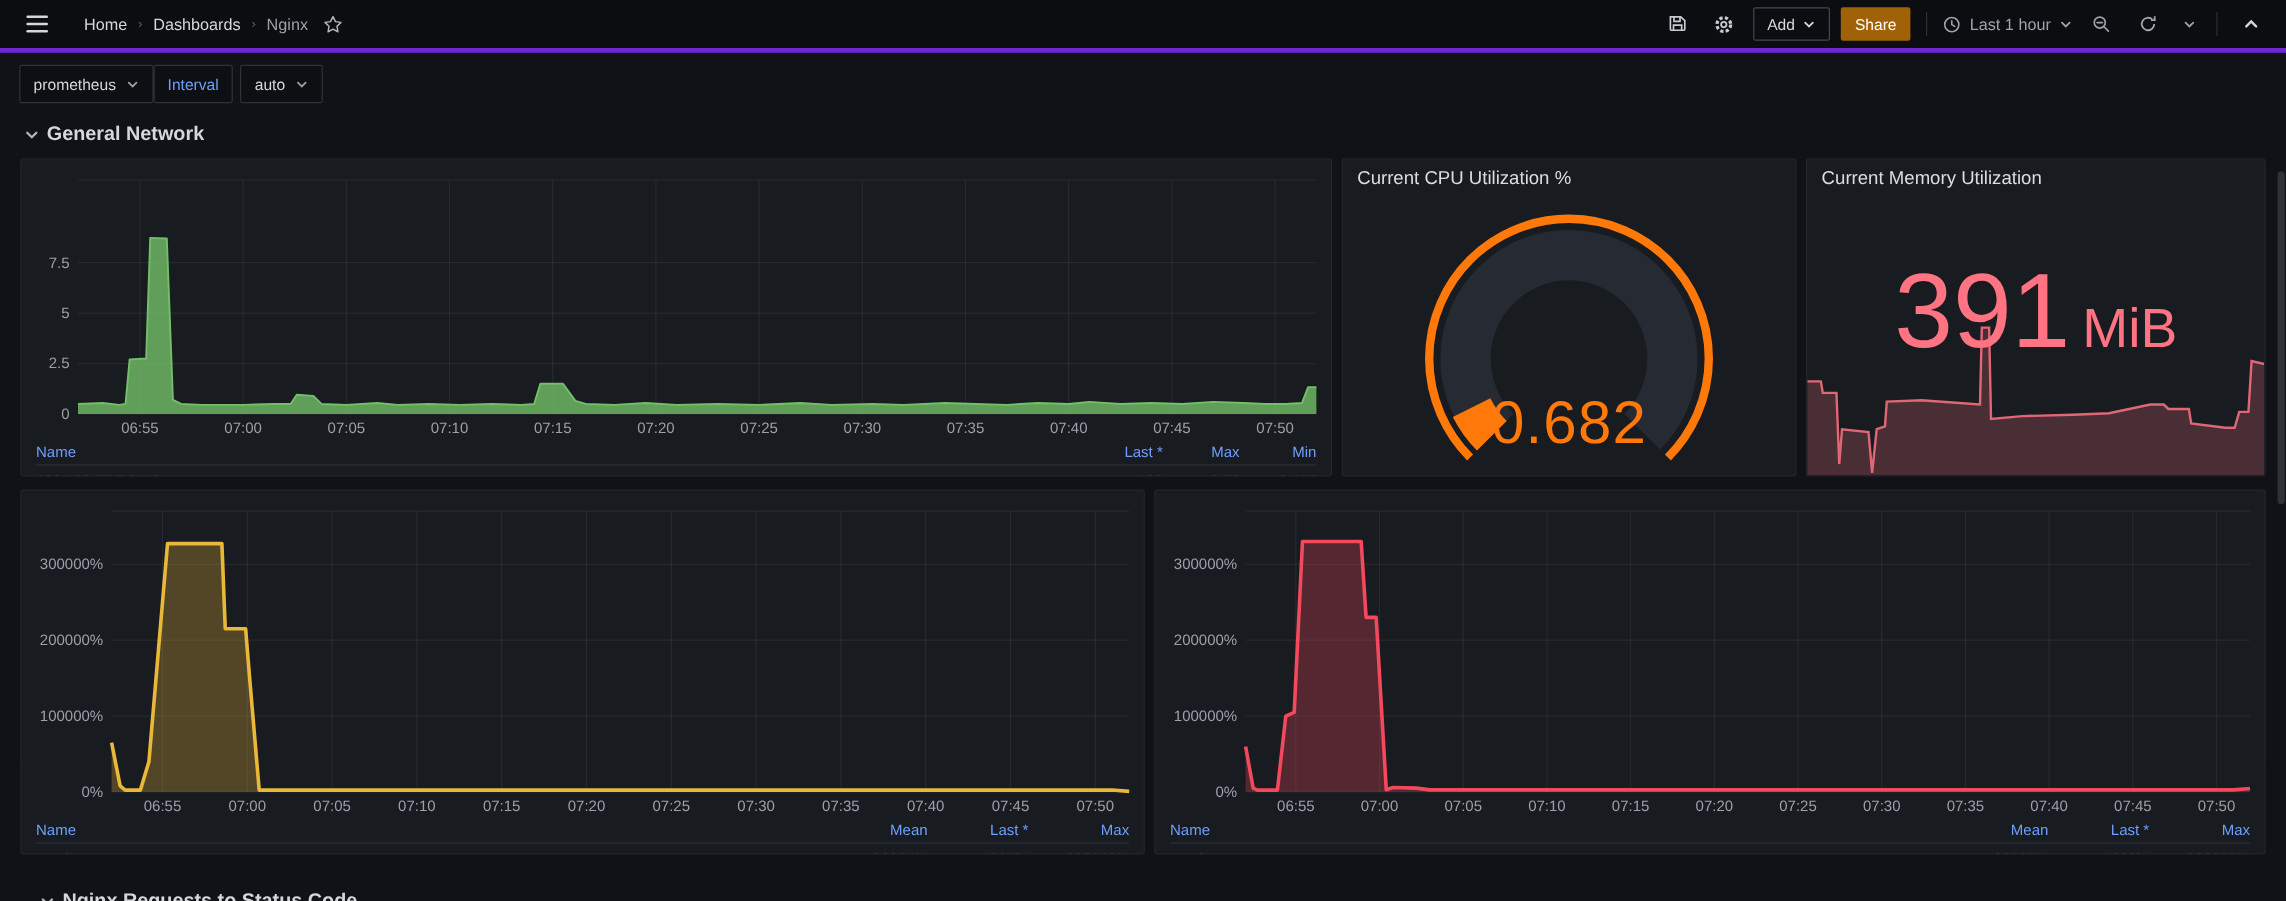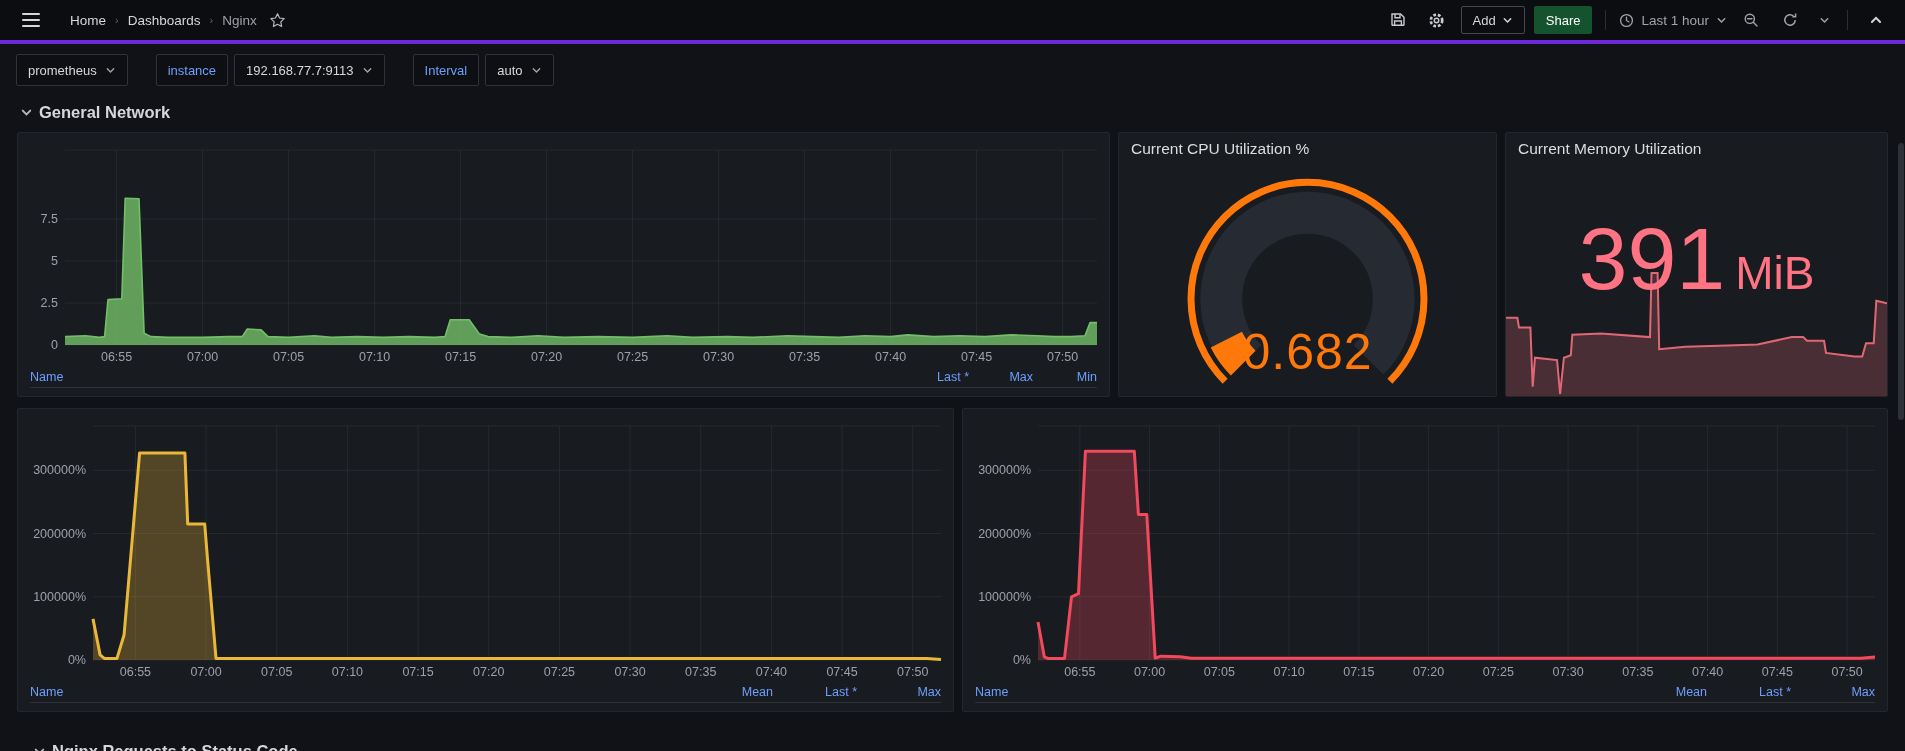--- a/index.html
+++ b/index.html
@@ -32,21 +32,21 @@
     color:#D6D7DB; font-size:13px; cursor:pointer; font-family:inherit;
   }
   .btn-primary{
     height:28px; padding:0 12px; border:none; border-radius:2px;
     color:#fff; font-size:13px; cursor:pointer; font-family:inherit; font-weight:500;
   }
   .tb-div{ width:1px; height:20px; background:#2C2E34; margin:0 4px; }
   .time-btn{ display:flex; align-items:center; gap:7px; background:transparent; border:none;
     color:#A0A3AB; font-size:13.5px; cursor:pointer; font-family:inherit; }
   
-  .varrow{ display:flex; align-items:flex-end; padding:10px 16px; gap:28px; height:52px;}
+  .varrow{ display:flex; align-items:flex-end; padding:10px 16px; gap:0; height:52px;}
   .vargroup{ display:flex; align-items:center; gap:6px; }
   .varbox{
     height:32px; display:flex; align-items:center; gap:8px; padding:0 11px;
     background:#0E0F13; border:1px solid #2F3238; border-radius:2px;
     font-size:13px; color:#D6D7DB; cursor:pointer;
   }
   .varbox.lbl{ color:#6E9FFF; cursor:default; }
   .caret{ color:#9DA0A8; display:flex; }
   
   .section-h{ display:flex; align-items:center; gap:6px; padding:6px 0 10px 20px; height:36px;
@@ -131,21 +131,21 @@
           <circle cx="8" cy="8" r="5.4" fill="none" stroke="#C9CBD1" stroke-width="2.5" stroke-dasharray="2.6 1.75"></circle>
           <circle cx="8" cy="8" r="2.1" fill="none" stroke="#C9CBD1" stroke-width="1.4"></circle>
         </svg>
     </button>
     <button class="btn-outline">
       <span>Add</span>
       <svg width="11" height="11" viewBox="0 0 12 12" class="caret">
           <path d="M2.5 4.2L6 7.7l3.5-3.5" stroke="#D6D7DB" stroke-width="1.6" fill="none" stroke-linecap="round"></path>
         </svg>
     </button>
-    <button class="btn-primary" style="background:#14532d">Share</button>
+    <button class="btn-primary" style="background:#a16207">Share</button>
     <div class="tb-div"></div>
     <button class="time-btn">
       <svg width="15" height="15" viewBox="0 0 16 16">
           <circle cx="8" cy="8" r="6.3" fill="none" stroke="#A0A3AB" stroke-width="1.4"></circle>
           <path d="M8 4.5V8l2.6 1.6" fill="none" stroke="#A0A3AB" stroke-width="1.4" stroke-linecap="round"></path>
         </svg>
       <span>Last 1 hour</span>
       <svg width="11" height="11" viewBox="0 0 12 12" class="caret">
           <path d="M2.5 4.2L6 7.7l3.5-3.5" stroke="#A0A3AB" stroke-width="1.6" fill="none" stroke-linecap="round"></path>
         </svg>
@@ -175,29 +175,20 @@
     </button>
   </div>
 </div>
 
 <div class="varrow">
   <div class="varbox">
     <span>prometheus</span>
     <svg width="11" height="11" viewBox="0 0 12 12" class="caret">
         <path d="M2.5 4.2L6 7.7l3.5-3.5" stroke="#9DA0A8" stroke-width="1.6" fill="none" stroke-linecap="round"></path>
       </svg>
-  </div>
-  <div class="vargroup">
-    <div class="varbox lbl">instance</div>
-    <div class="varbox">
-      <span>192.168.77.7:9113</span>
-      <svg width="11" height="11" viewBox="0 0 12 12" class="caret">
-          <path d="M2.5 4.2L6 7.7l3.5-3.5" stroke="#9DA0A8" stroke-width="1.6" fill="none" stroke-linecap="round"></path>
-        </svg>
-    </div>
   </div>
   <div class="vargroup">
     <div class="varbox lbl">Interval</div>
     <div class="varbox">
       <span>auto</span>
       <svg width="11" height="11" viewBox="0 0 12 12" class="caret">
           <path d="M2.5 4.2L6 7.7l3.5-3.5" stroke="#9DA0A8" stroke-width="1.6" fill="none" stroke-linecap="round"></path>
         </svg>
     </div>
   </div>

